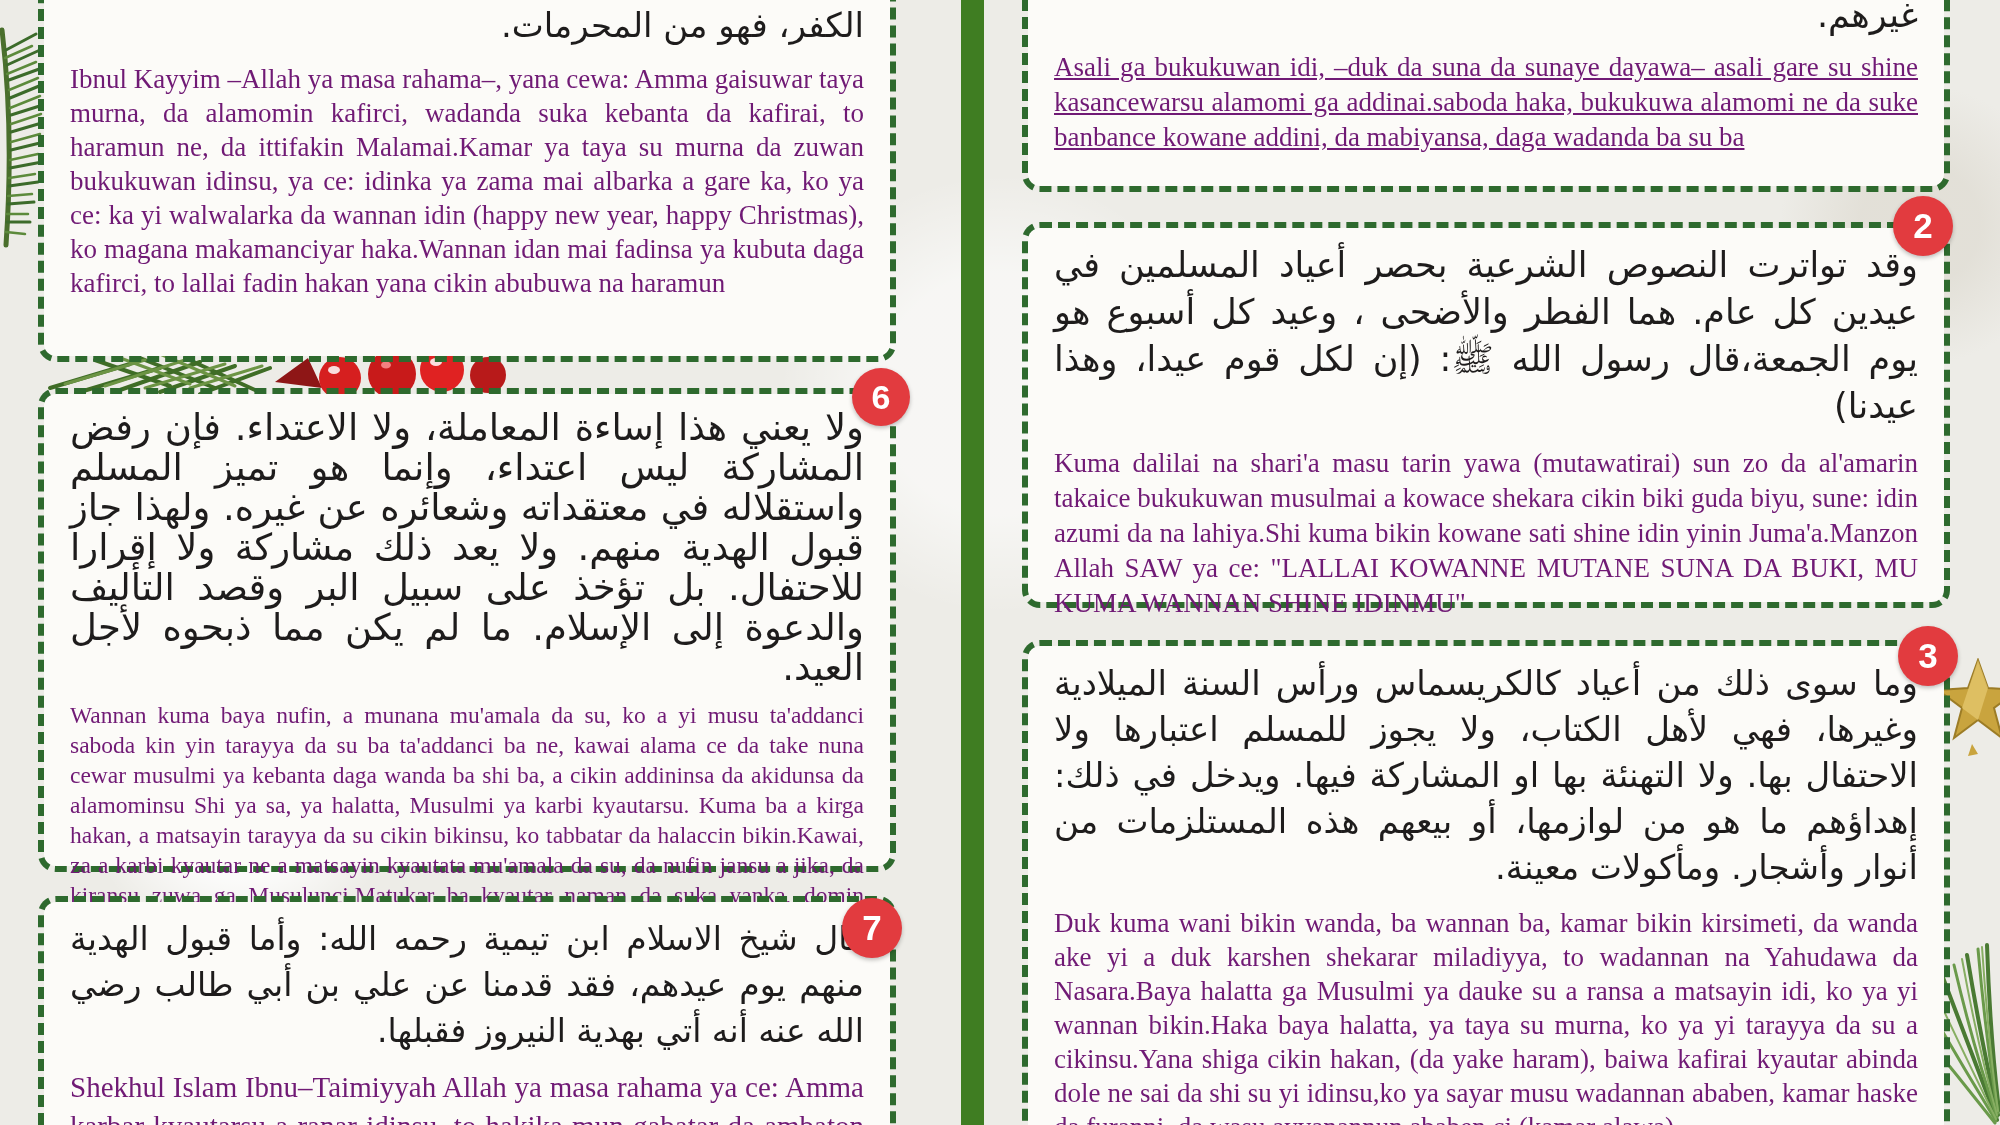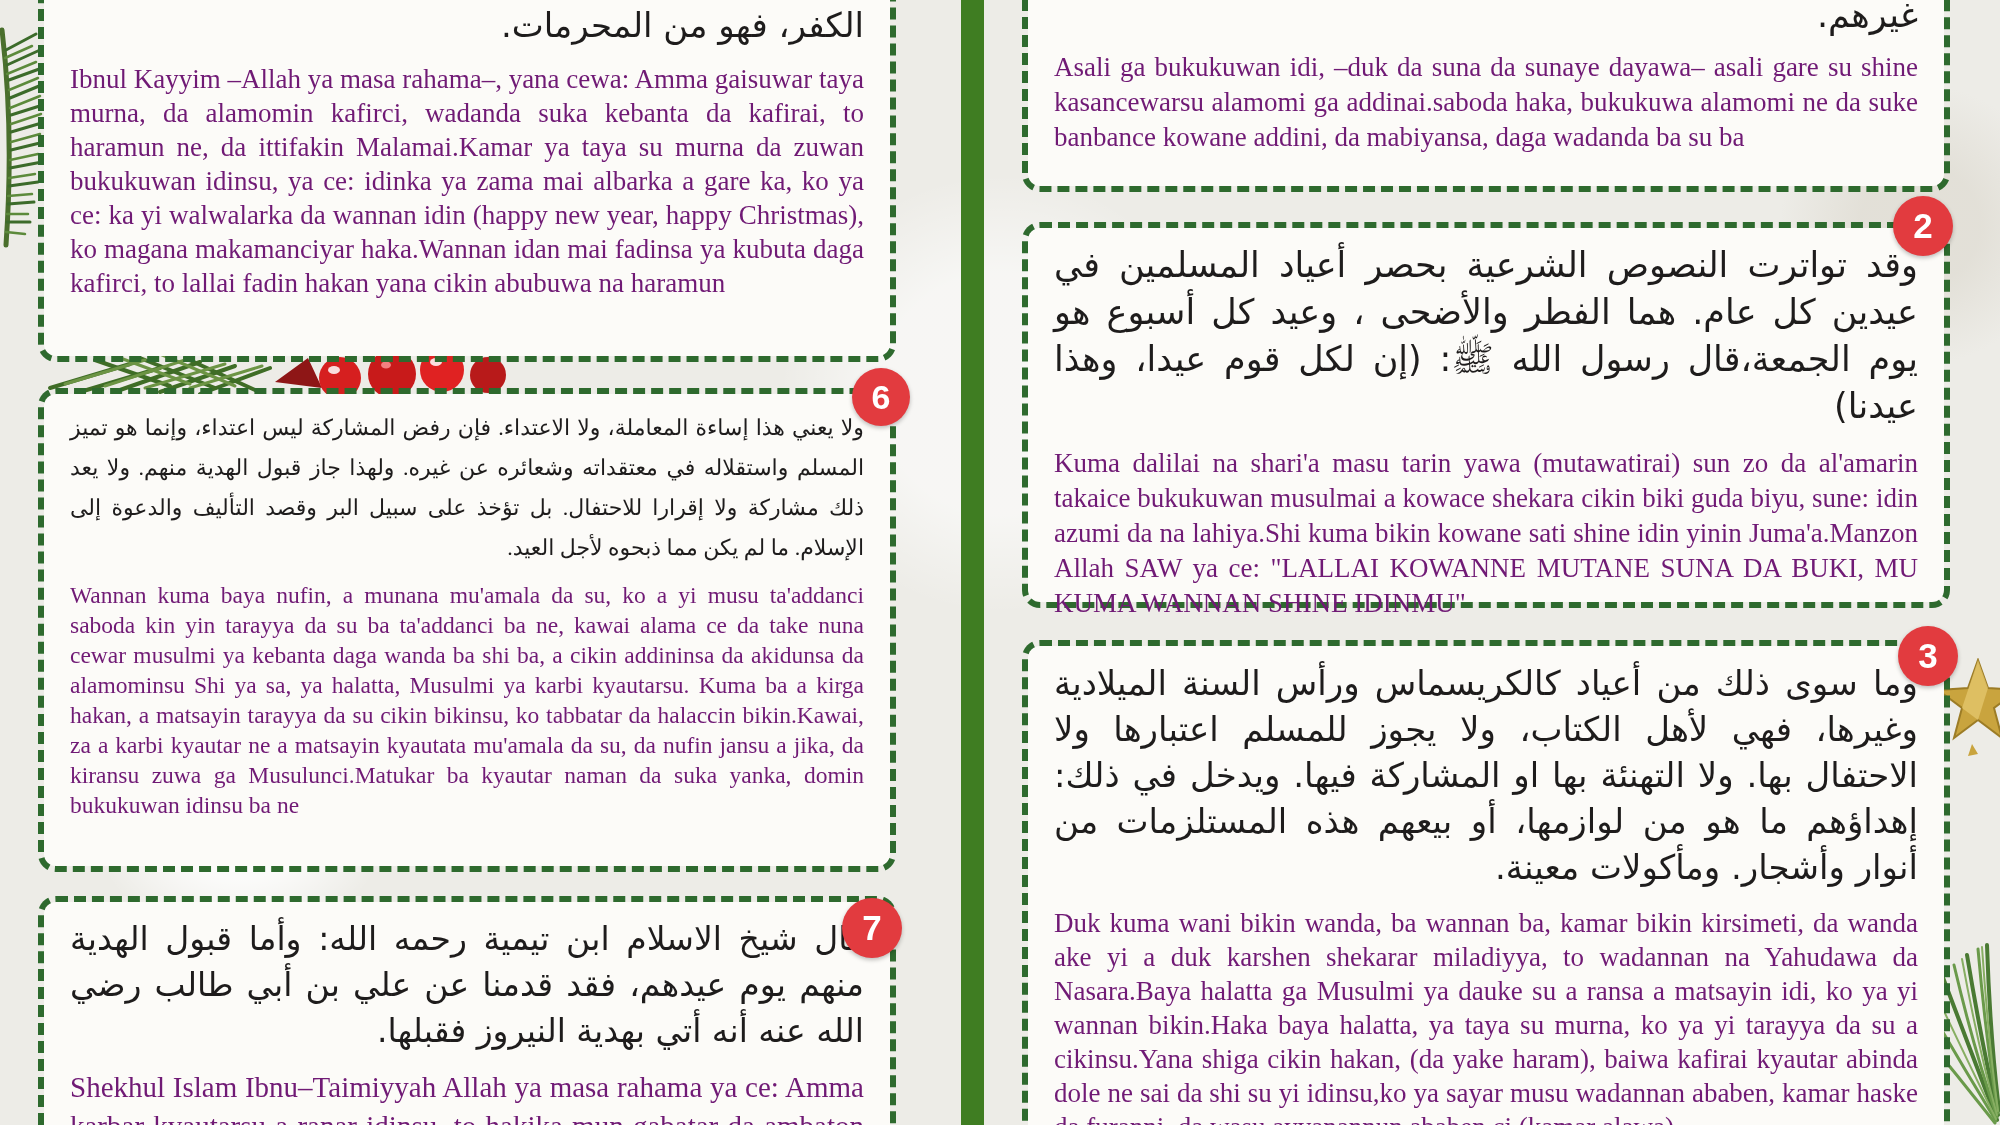--- a/index.html
+++ b/index.html
@@ -33,26 +33,26 @@
     position:absolute;z-index:5;border-radius:50%;
     background:#e23b3f;color:#ffffff;
     font-family:"Liberation Sans", sans-serif;font-weight:bold;
     display:flex;align-items:center;justify-content:center;
     box-shadow:0 2px 4px rgba(0,0,0,.25);
   }
   svg.deco{position:absolute;z-index:1;}
   
   #boxA .ar{font-size:34px;line-height:46px;}
   #boxA .ha{font-size:27px;line-height:34px;margin-top:14px;}
-  #boxB .ar{font-size:22px;line-height:40px;font-family:Liberation Serif, serif;}
+  #boxB .ar{font-size:37px;line-height:40px;}
   #boxB .ha{font-size:23.5px;line-height:30px;margin-top:12px;}
   #boxC .ar{font-size:33px;line-height:46px;}
   #boxC .ha{font-size:29px;line-height:39px;margin-top:14px;}
   #boxD .ar{font-size:35px;line-height:46px;}
-  #boxD .ha{font-size:27px;line-height:35px;margin-top:12px;}
+  #boxD .ha{font-size:27px;line-height:35px;margin-top:12px;text-decoration:underline;}
   #boxE .ar{font-size:35px;line-height:47px;}
   #boxE .ha{font-size:27px;line-height:35px;margin-top:16px;font-family:Liberation Serif, serif;}
   #boxF .ar{font-size:34px;line-height:46px;}
   #boxF .ha{font-size:27px;line-height:34px;margin-top:16px;}
 </style>
 </head>
 <body>
 
 <svg class="deco" style="left:-8px;top:20px;" width="70" height="230" viewBox="0 0 70 230">
   <g stroke-linecap="round" fill="none">

